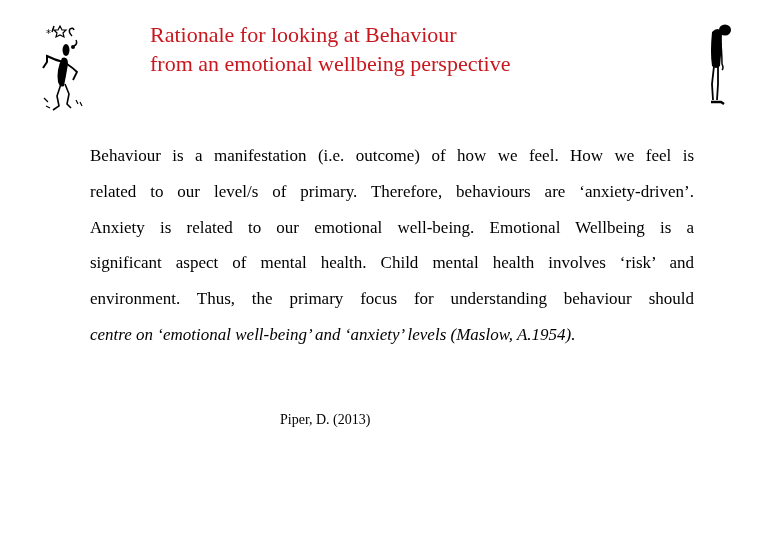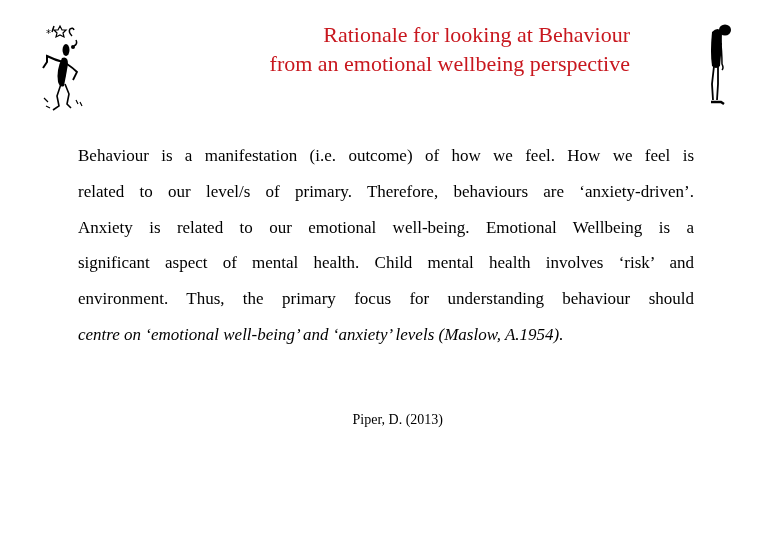--- a/index.html
+++ b/index.html
@@ -1,26 +1,26 @@
 <!DOCTYPE html>
 <html><head>
   <meta charset="utf-8">
   <style>
     html, body { margin: 0; padding: 0; background: #ffffff; }
     body { width: 780px; height: 540px; position: relative; overflow: hidden;
            font-family: "Liberation Serif", "DejaVu Serif", serif; color: #000; }
     .title { position: absolute; left: 150px; width: 480px; top: 20px;
-             text-align: right; color: #c8171e; font-size: 22px; line-height: 29px; font-family: Liberation Serif, serif; }
+             text-align: left; color: #c8171e; font-size: 22px; line-height: 29px; font-family: Liberation Serif, serif; }
     .title div { white-space: nowrap; }
     .body-text { position: absolute; left: 78px; width: 616px; top: 138px;
                  font-size: 17px; line-height: 35.8px; }
-    .line { display: block; text-align: justify; text-align-last: justify; white-space: nowrap; height: 35.8px; }
+    .line { display: block; text-align: justify; text-align-last: justify; white-space: nowrap; height: 35.8px; margin-left: 12px; }
     .line.last { text-align-last: left; font-style: italic; }
-    .citation { position: absolute; left: 263px; width: 180px; top: 412px;
-                text-align: right; font-size: 14px; }
+    .citation { position: absolute; left: 280px; width: 180px; top: 412px;
+                text-align: left; font-size: 14px; }
     .fig { position: absolute; }
     .fig-left { left: 36px; top: 20px; width: 50px; height: 95px; }
     .fig-right { left: 706px; top: 20px; width: 34px; height: 90px; }
   </style>
 </head>
 <body>
 
 <div class="fig fig-left">
   <svg width="50" height="95" viewBox="0 0 50 95">
 

